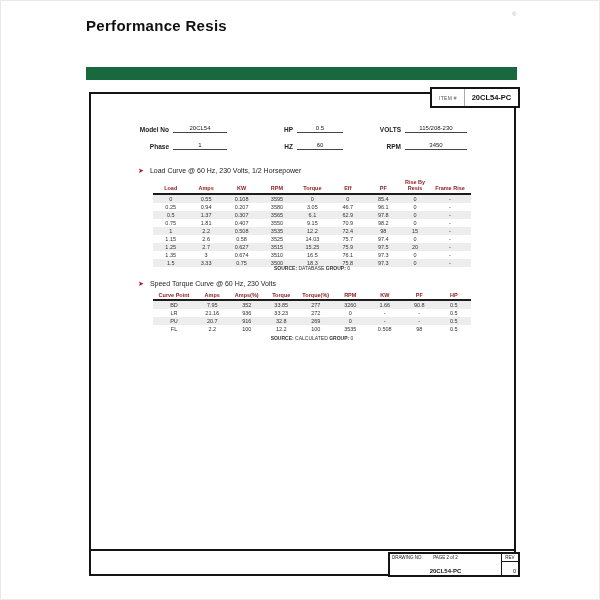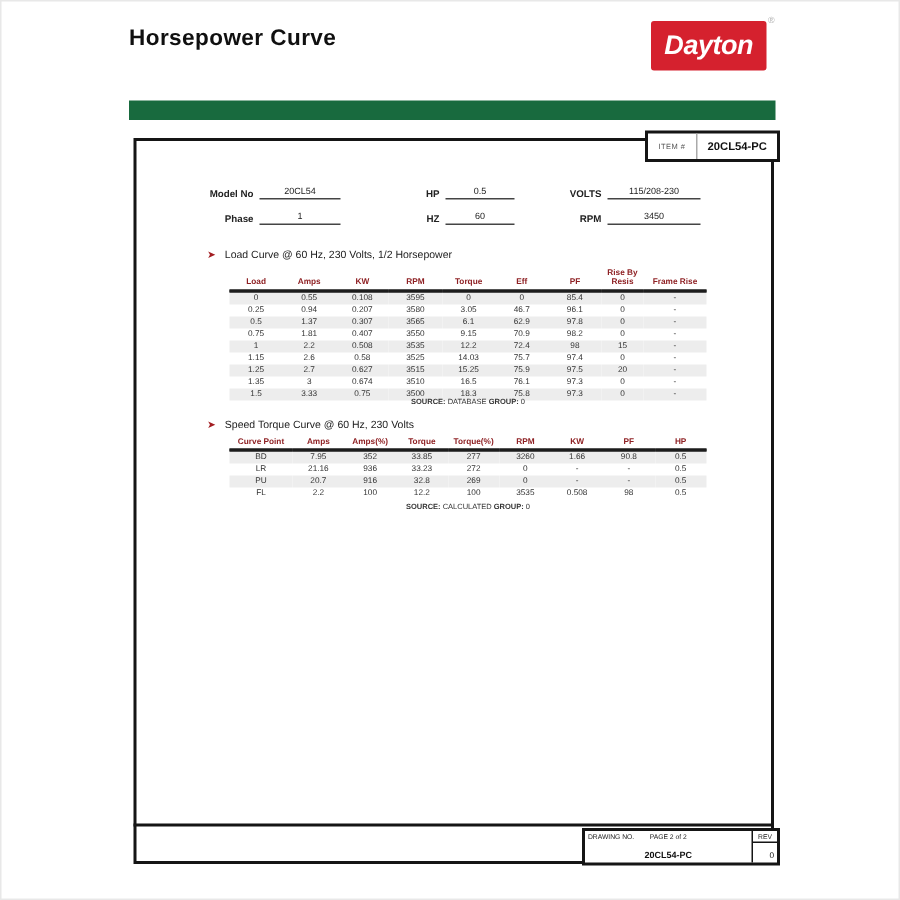--- a/index.html
+++ b/index.html
@@ -53,22 +53,21 @@
   .db-value { position:absolute; left:0; right:0; bottom:1px; text-align:center; font-weight:bold; font-size:6px; color:#111; }
   .db-rev { width:16px; display:flex; flex-direction:column; }
   .db-rev-label { font-size:4.5px; text-align:center; color:#222; border-bottom:1px solid #151515; padding:1px 0; }
   .db-rev-value { flex:1; font-size:5.5px; color:#111; display:flex; align-items:flex-end; justify-content:flex-end; padding:0 2px 1px 0; }
 </style>
 </head>
 <body>
 
 <div class="canvas">
 
-  <div class="doc-title">Horsepower Curve</div>
-  <div class="logo">Dayton</div>
+  <div class="doc-title">Performance Resis</div>
   <div class="logo-reg">®</div>
   <div class="green-bar"></div>
 
   <div class="frame"></div>
 
   <div class="item-box">
     <div class="item-label">ITEM #</div>
     <div class="item-value">20CL54-PC</div>
   </div>
 

